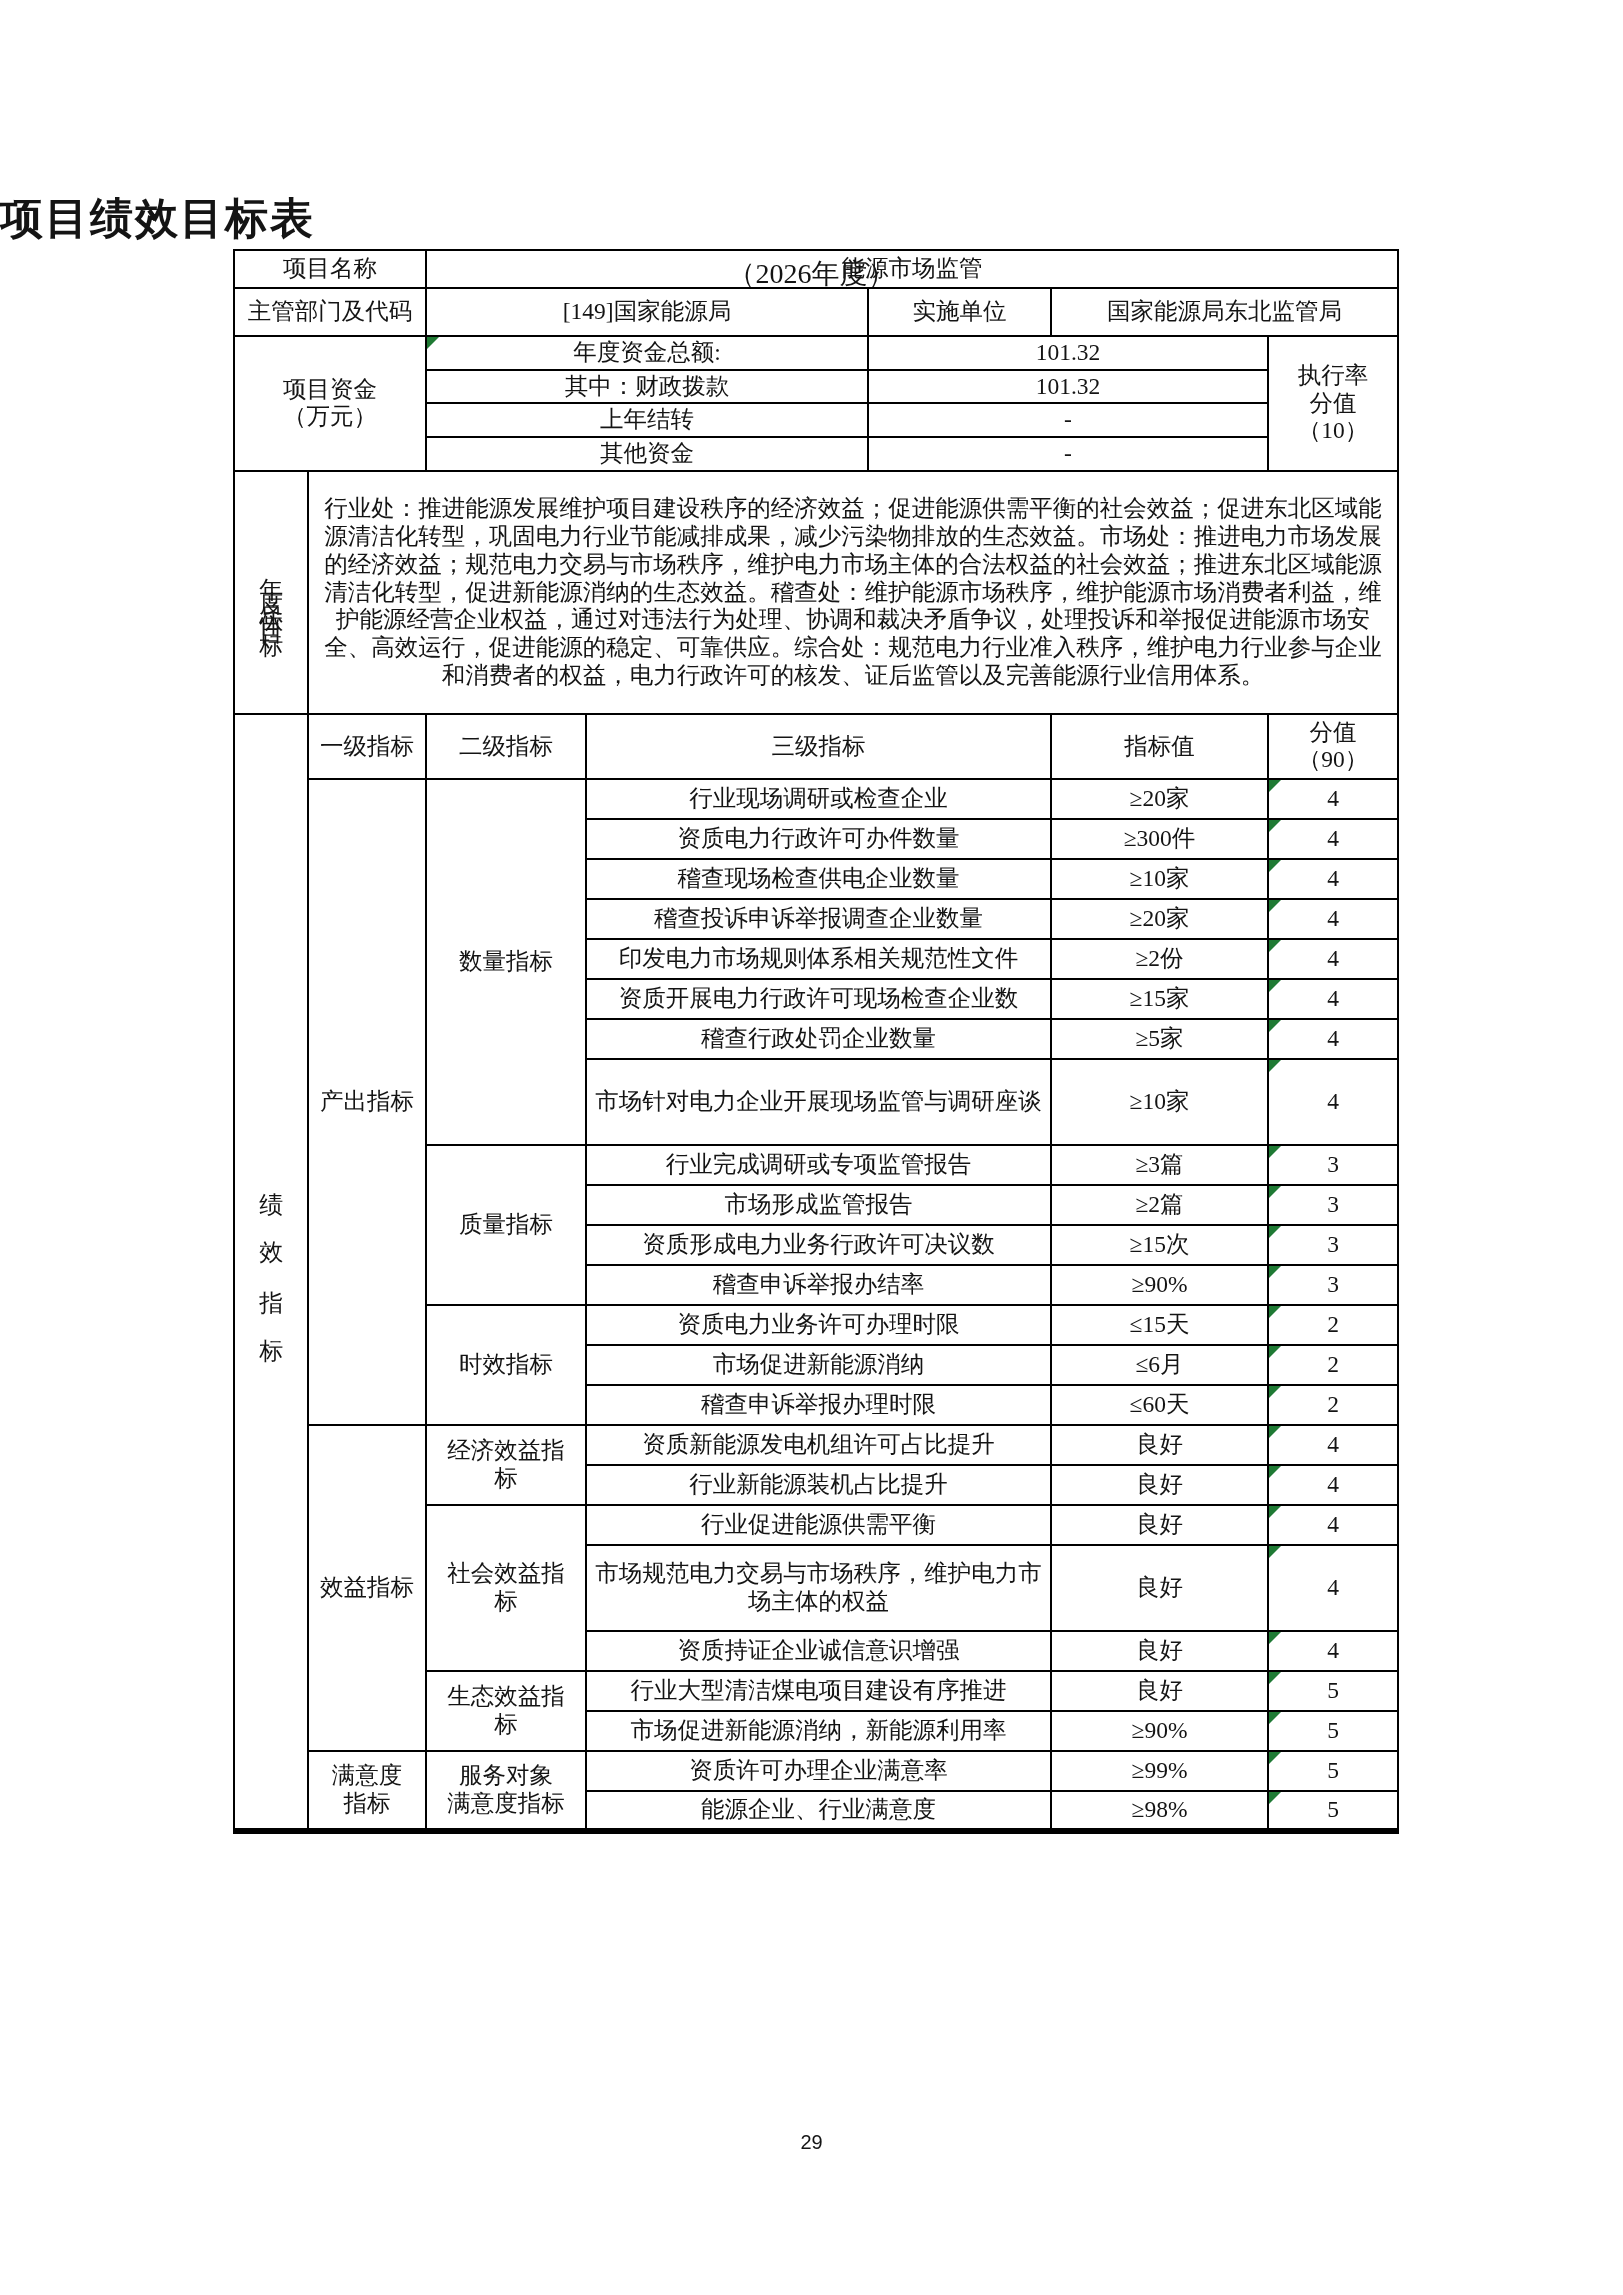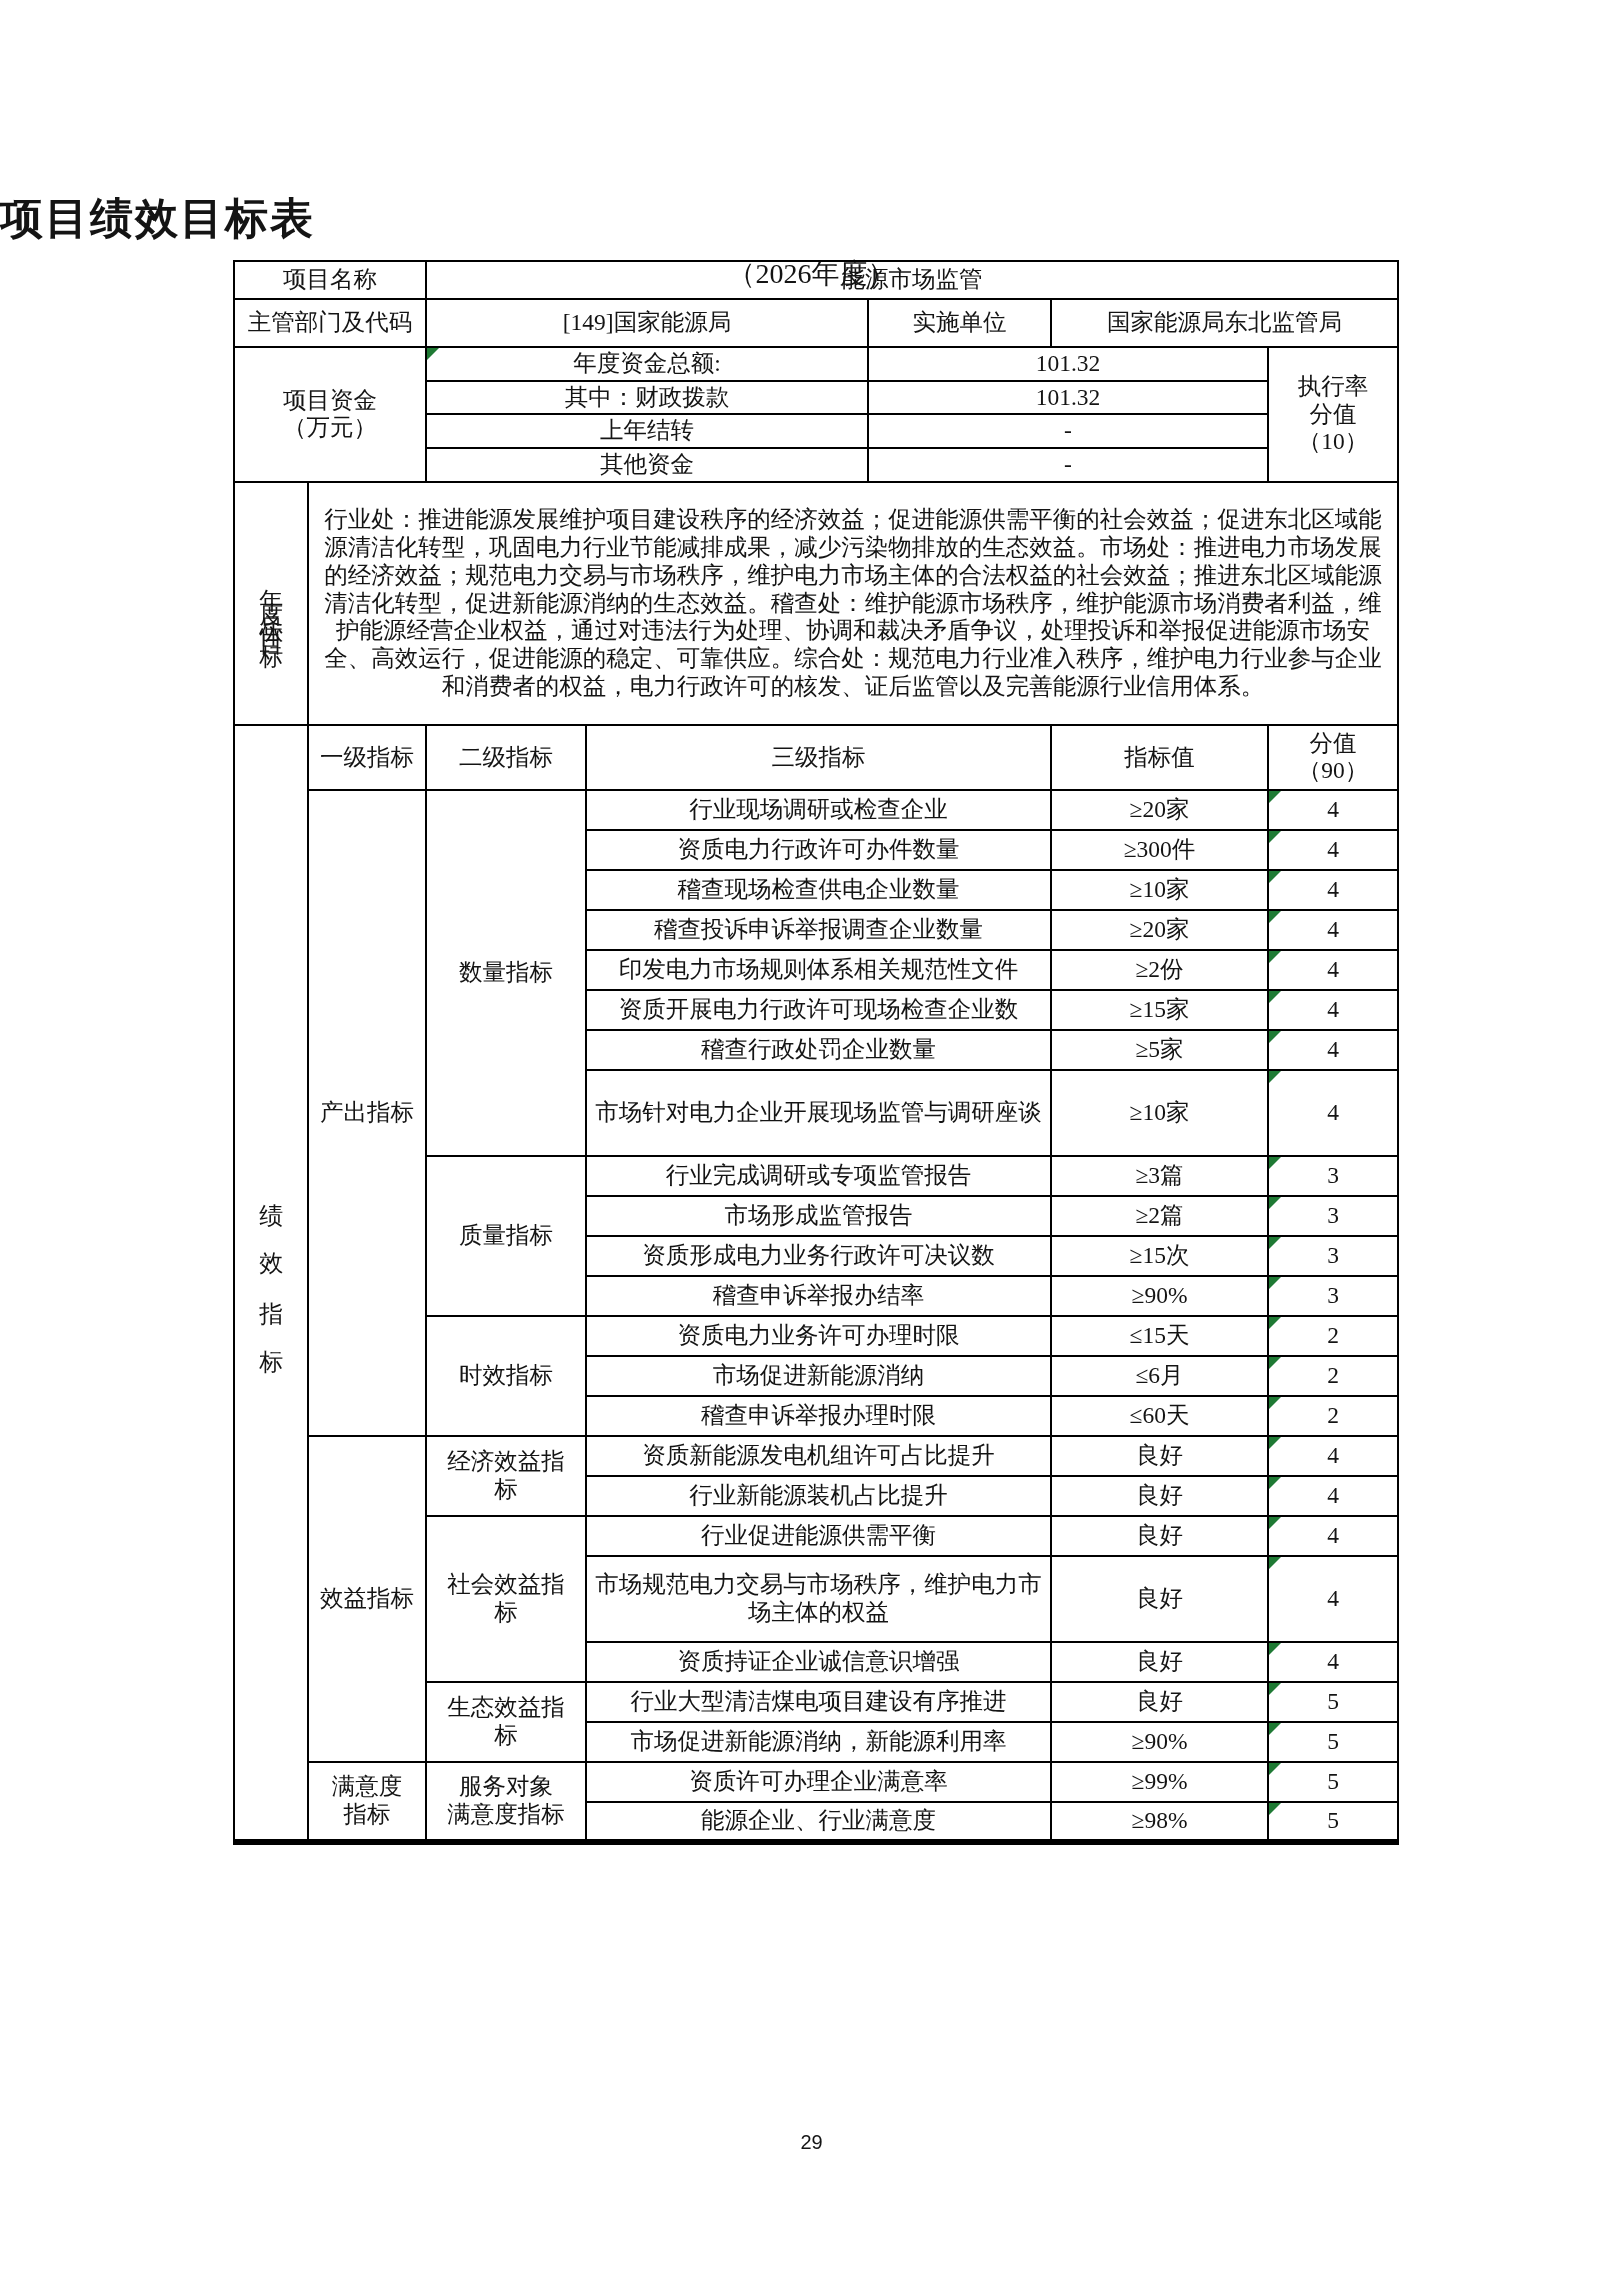--- a/index.html
+++ b/index.html
@@ -29,21 +29,21 @@
     position: absolute;
     top: 255px;
     left: 0;
     width: 100%;
     text-align: center;
     font-size: 28px;
   }
   table.main {
     position: absolute;
     left: 233px;
-    top: 260px;
+    top: 249px;
     width: 1163px;
     border-collapse: collapse;
     table-layout: fixed;
     border: 2.6px solid #000;
     border-bottom-width: 6.1px;
   }
   table.main td {
     border: 2px solid #000;
     font-size: 23.5px;
     line-height: 1.18;

